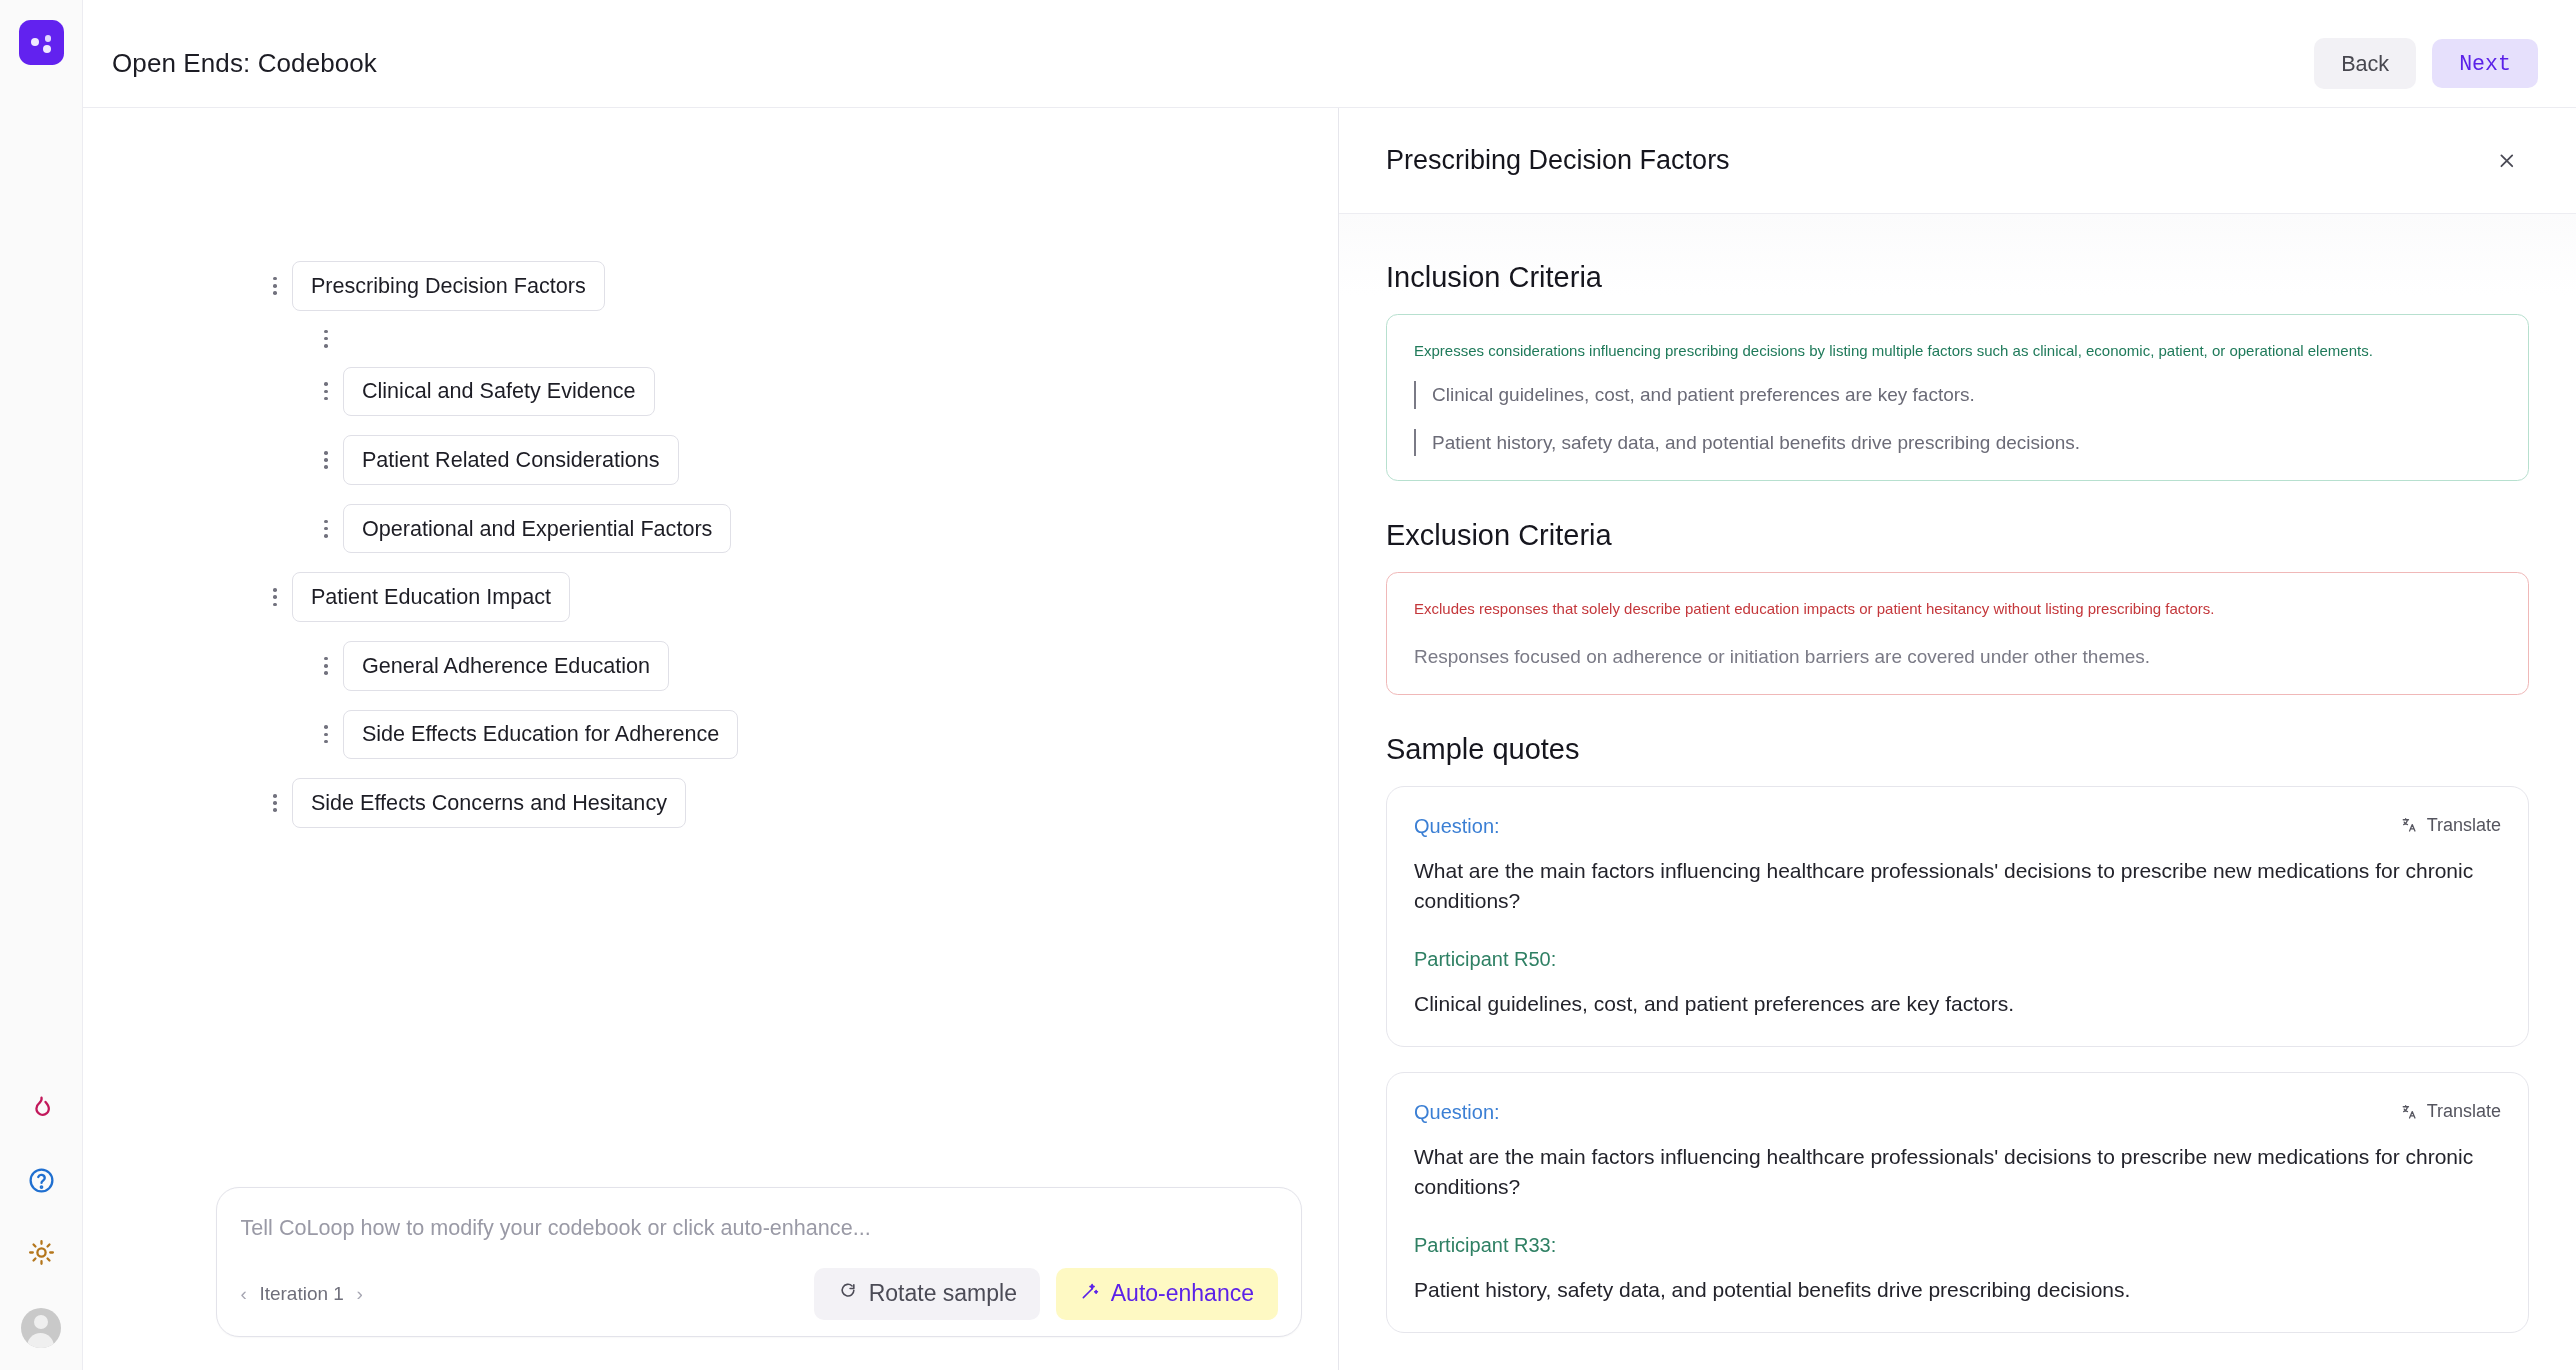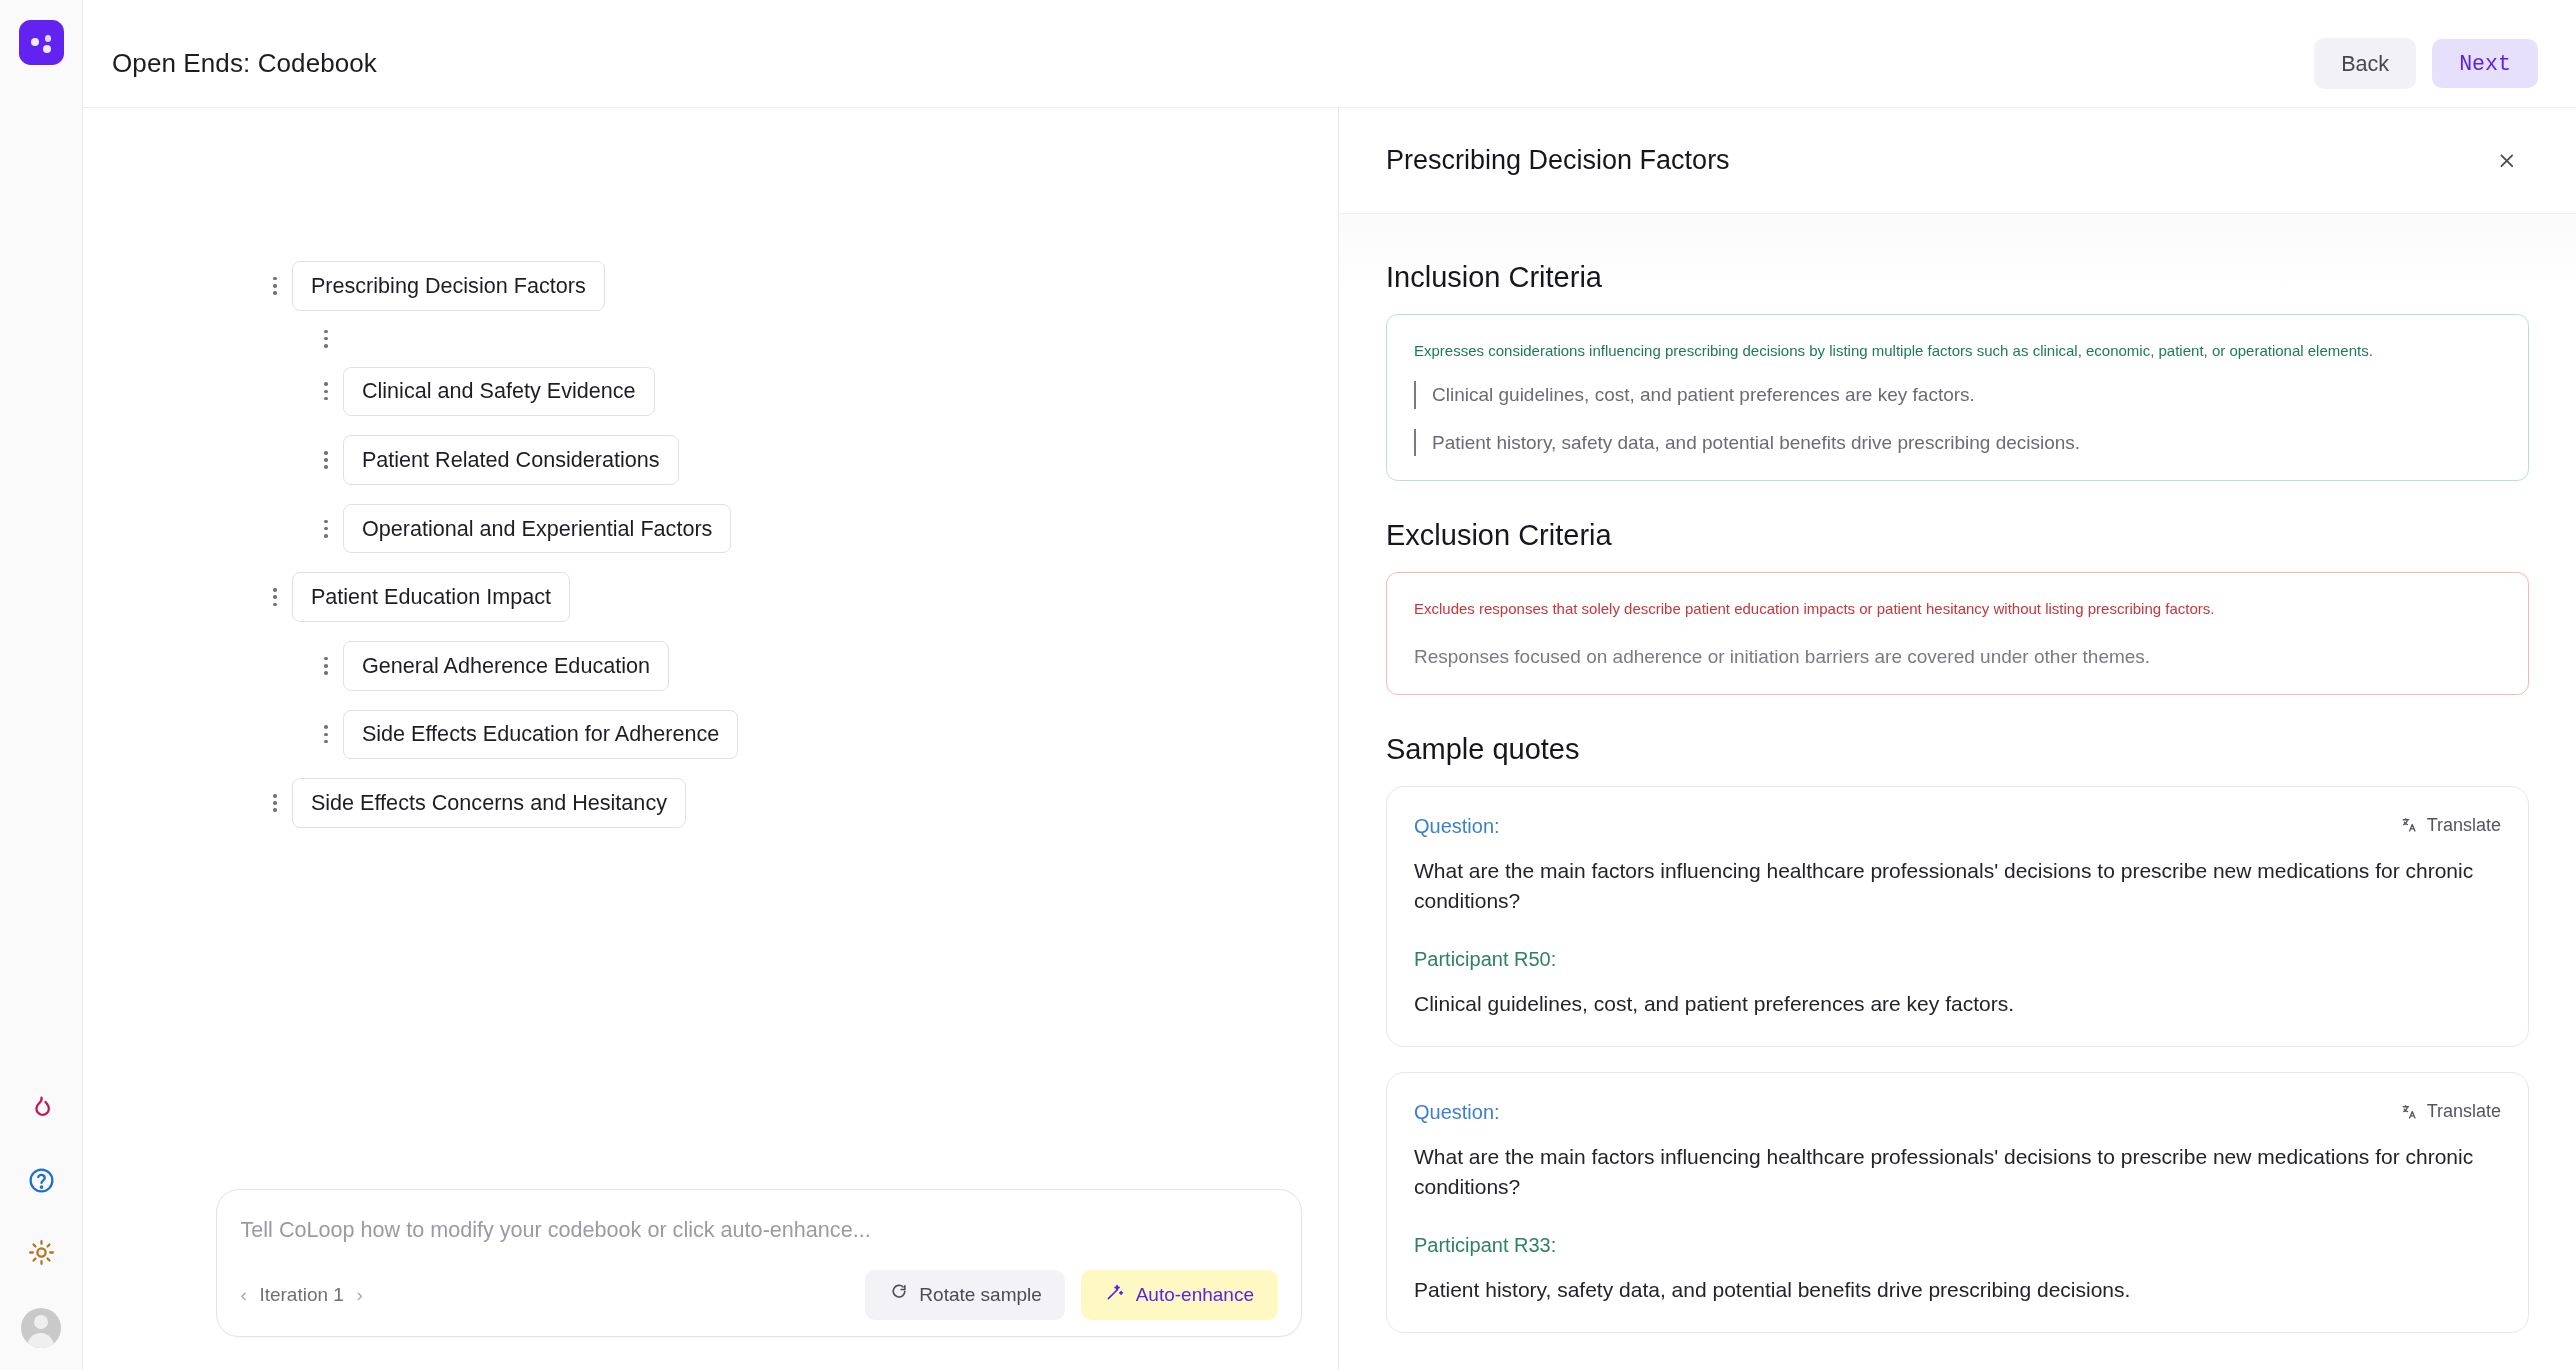--- a/index.html
+++ b/index.html
@@ -114,21 +114,21 @@
     padding: 7.2px 0 27px 0;
   }
   .composer-input::placeholder { color: #9a9aa6; }
   .composer-foot { display: flex; align-items: center; }
   .iteration { display: flex; align-items: center; gap: 12.6px; color: #6f6f7b; font-size: 19px; }
   .iter-arrow { color: #a6a6b2; font-size: 19px; cursor: pointer; }
   .composer-actions { margin-left: auto; display: flex; gap: 16px; }
   .cbtn {
     display: inline-flex; align-items: center; gap: 10.8px;
     border: none; border-radius: 10px; cursor: pointer;
-    font-size: 19px; padding: 12.6px 23.5px;
+    font-size: 23px; padding: 12.6px 23.5px;
     font-family: "Liberation Sans", sans-serif;
   }
   .cbtn-rotate { background: #f3f2f6; color: #4b4b56; }
   .cbtn-enhance { background: #fef9c3; color: #5b21e8; }
 
   
   .panel {
     width: 1237px; flex: 0 0 1237px;
     display: flex; flex-direction: column;
     background: #ffffff; min-height: 0;

